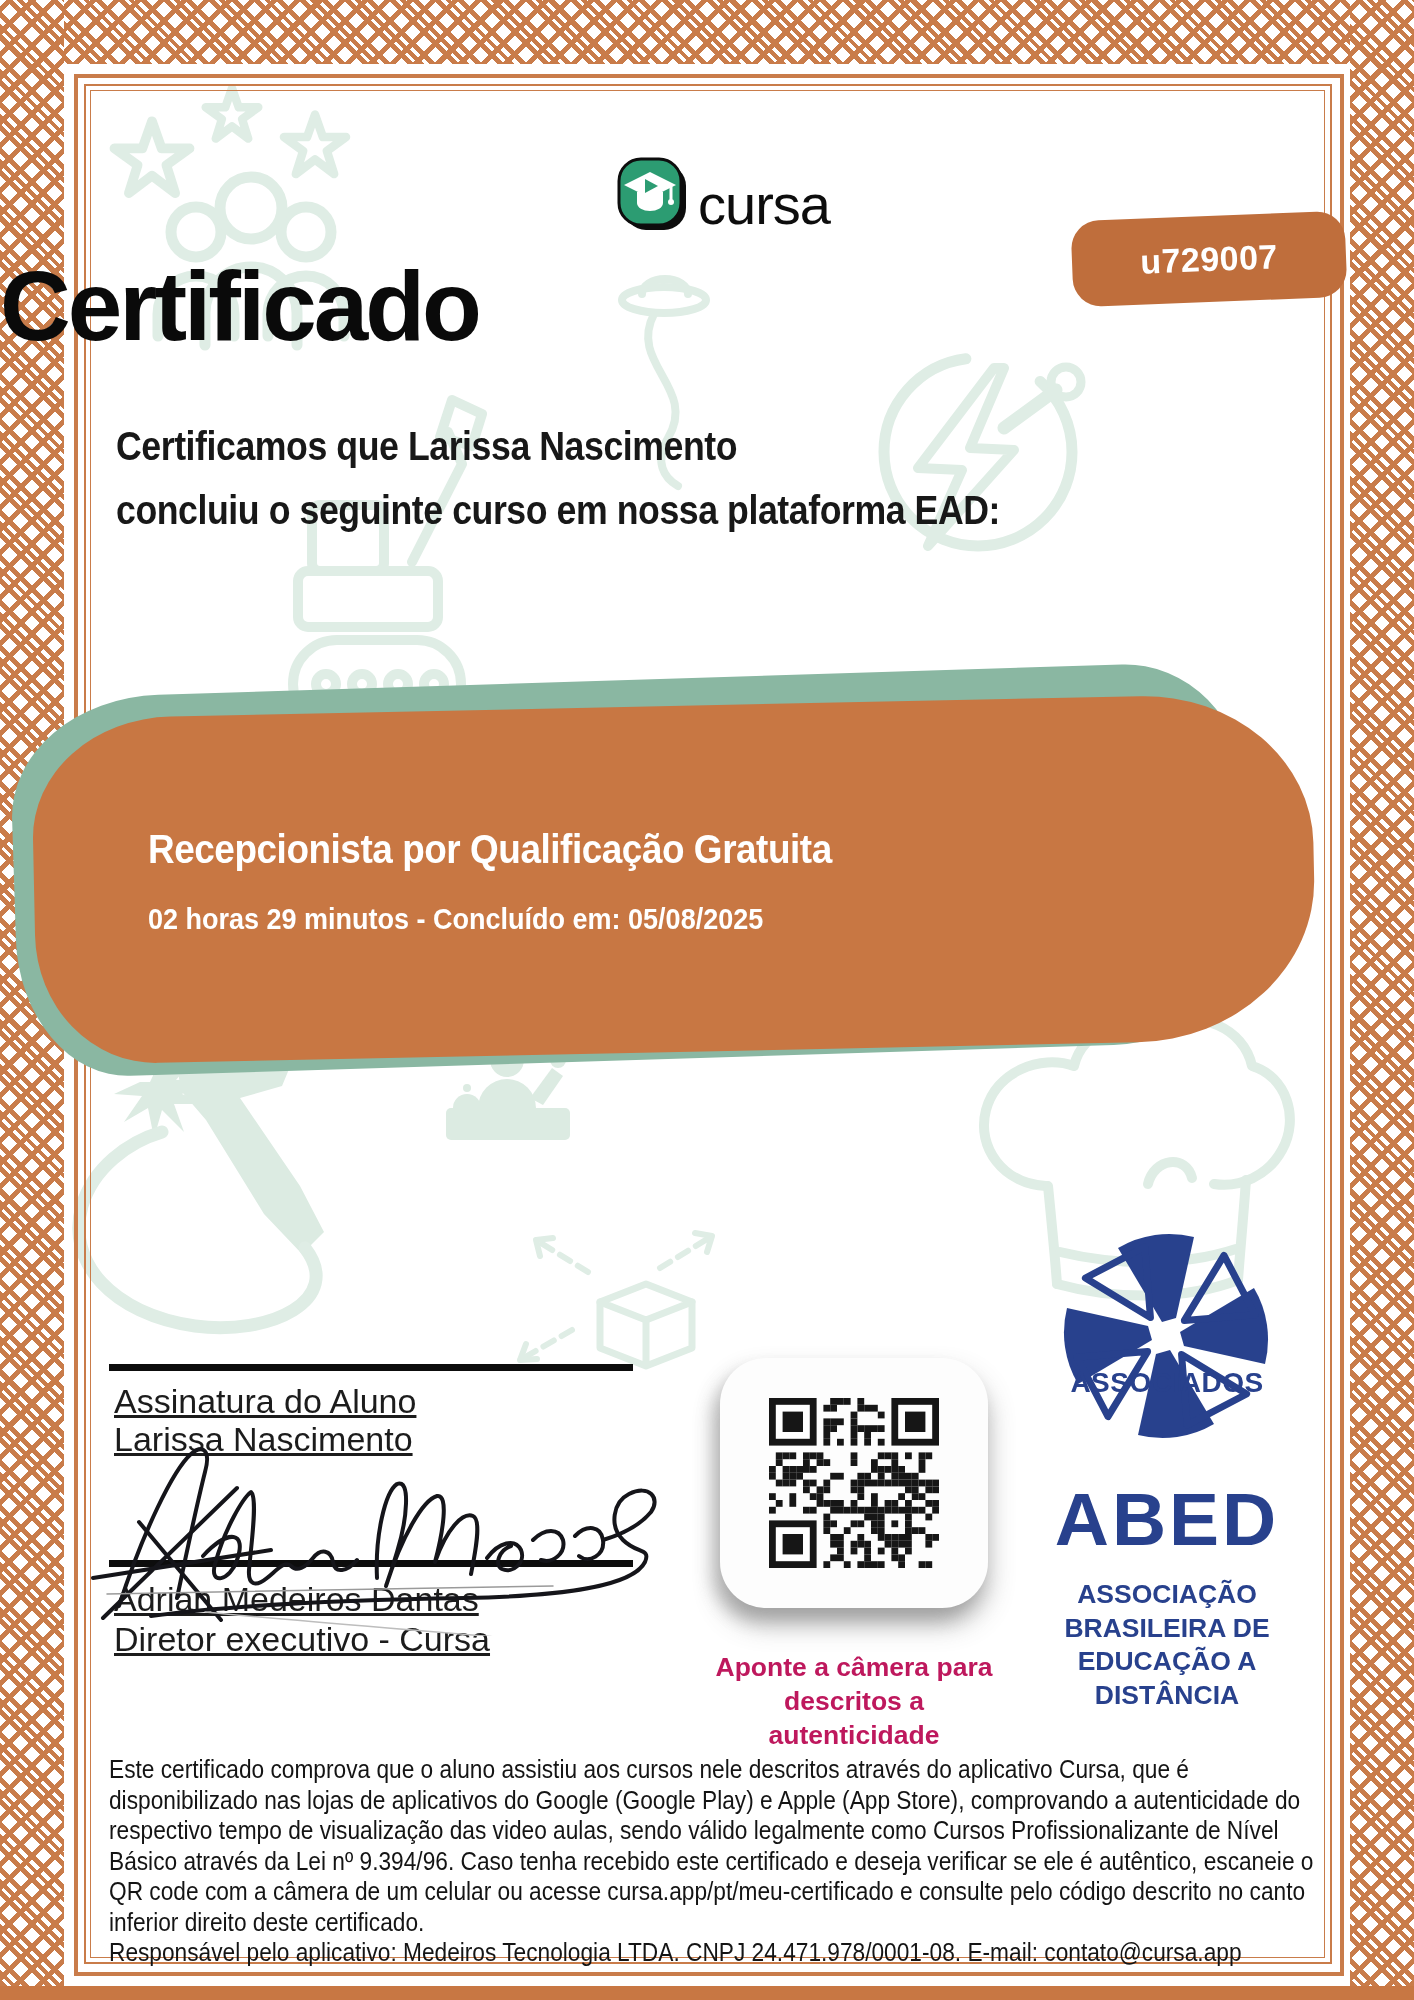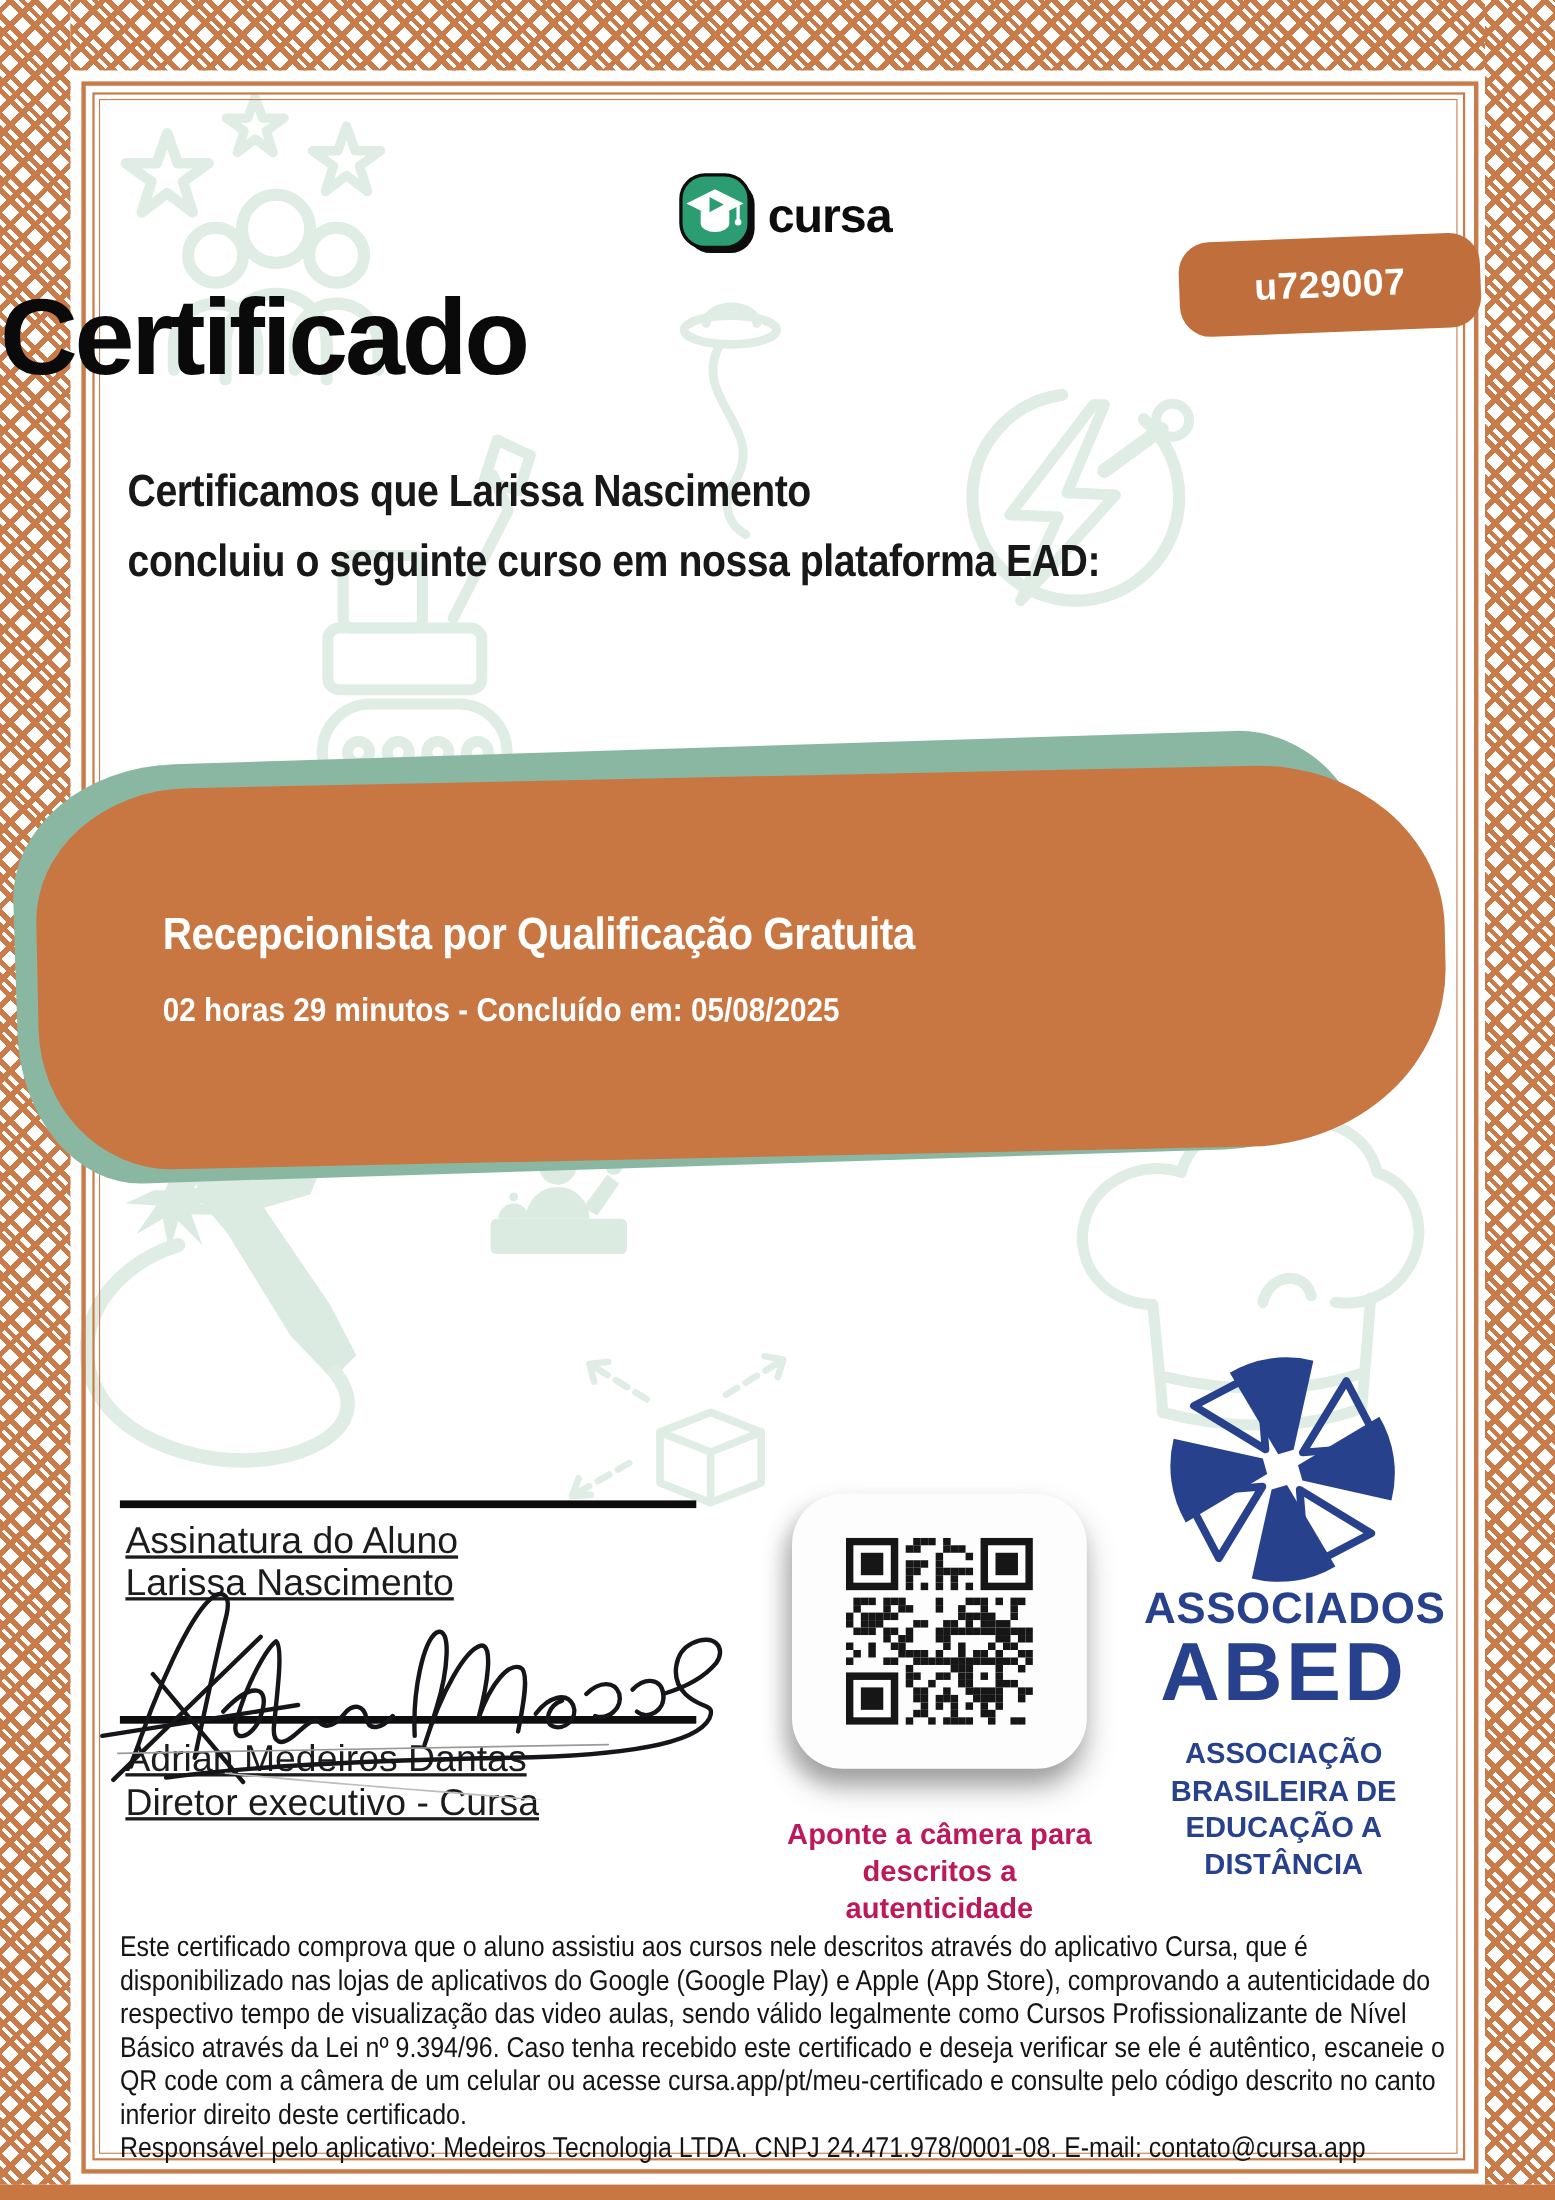--- a/index.html
+++ b/index.html
@@ -19,21 +19,21 @@
   .band-bottom{left:0;top:1986px;width:1414px;height:14px;background:#c87743;z-index:2;}
   .frame{position:absolute;z-index:2;border-style:solid;border-color:#c97c4a;background:transparent;}
   .frame-thick{left:74px;top:74px;width:1262px;height:1894px;border-width:4px;}
   .frame-thin1{left:84px;top:84px;width:1244px;height:1876px;border-width:2px;}
   .frame-thin2{left:90px;top:90px;width:1233px;height:1866px;border-width:1.5px;}
 
   
   .wm{position:absolute;left:0;top:0;z-index:1;pointer-events:none;}
 
   
-  .wordmark{font-weight:700;font-size:44px;letter-spacing:-1px;color:#0d0d0d;text-align:right;}
+  .wordmark{font-weight:400;font-size:56px;letter-spacing:-1px;color:#0d0d0d;text-align:right;}
   .big-title{left:0;top:250px;width:1414px;text-align:left;font-size:98px;font-weight:700;
              letter-spacing:-3px;color:#0a0a0a;z-index:4;}
   .code-badge{left:1072px;top:216px;width:274px;height:86px;background:#bf6e3c;border-radius:28px;
               transform:rotate(-2.2deg);z-index:5;display:flex;align-items:center;justify-content:center;}
   .code-badge span{color:#fff;font-size:34px;font-weight:600;letter-spacing:.5px;}
 
   
   .intro{left:116px;top:414px;z-index:4;font-size:41px;font-weight:700;letter-spacing:-.5px;
          line-height:64px;transform:scaleX(.87);transform-origin:left top;white-space:nowrap;color:#181818;}
 
@@ -53,21 +53,21 @@
   .sig-svg{left:85px;top:1436px;z-index:5;}
 
   
   .qr-card{left:720px;top:1358px;width:268px;height:250px;background:#fdfdfd;border-radius:46px;z-index:5;
            box-shadow:0 16px 26px rgba(90,90,90,.45),-8px 12px 16px rgba(120,120,120,.3);}
   .qr-caption{left:700px;top:1650px;width:308px;z-index:5;text-align:center;color:#be185d;
               font-weight:700;font-size:26.5px;line-height:34px;}
 
   
   .abed{position:absolute;z-index:4;color:#28418d;text-align:center;font-weight:700;}
-  .abed-heading{left:1040px;top:1440px;width:254px;font-size:40px;letter-spacing:.5px;}
+  .abed-heading{left:1040px;top:1367px;width:254px;font-size:28px;letter-spacing:.5px;}
   .abed-acronym{left:1040px;top:1476px;width:254px;font-size:75px;letter-spacing:3px;}
   .abed-lines{left:1030px;top:1578px;width:274px;font-size:26.5px;line-height:33.5px;}
 
   
   .footer{left:109px;top:1754px;width:1398px;z-index:4;font-size:26px;line-height:30.5px;color:#141414;
           transform:scaleX(.873);transform-origin:left top;}
 </style>
 </head>
 <body>
 

